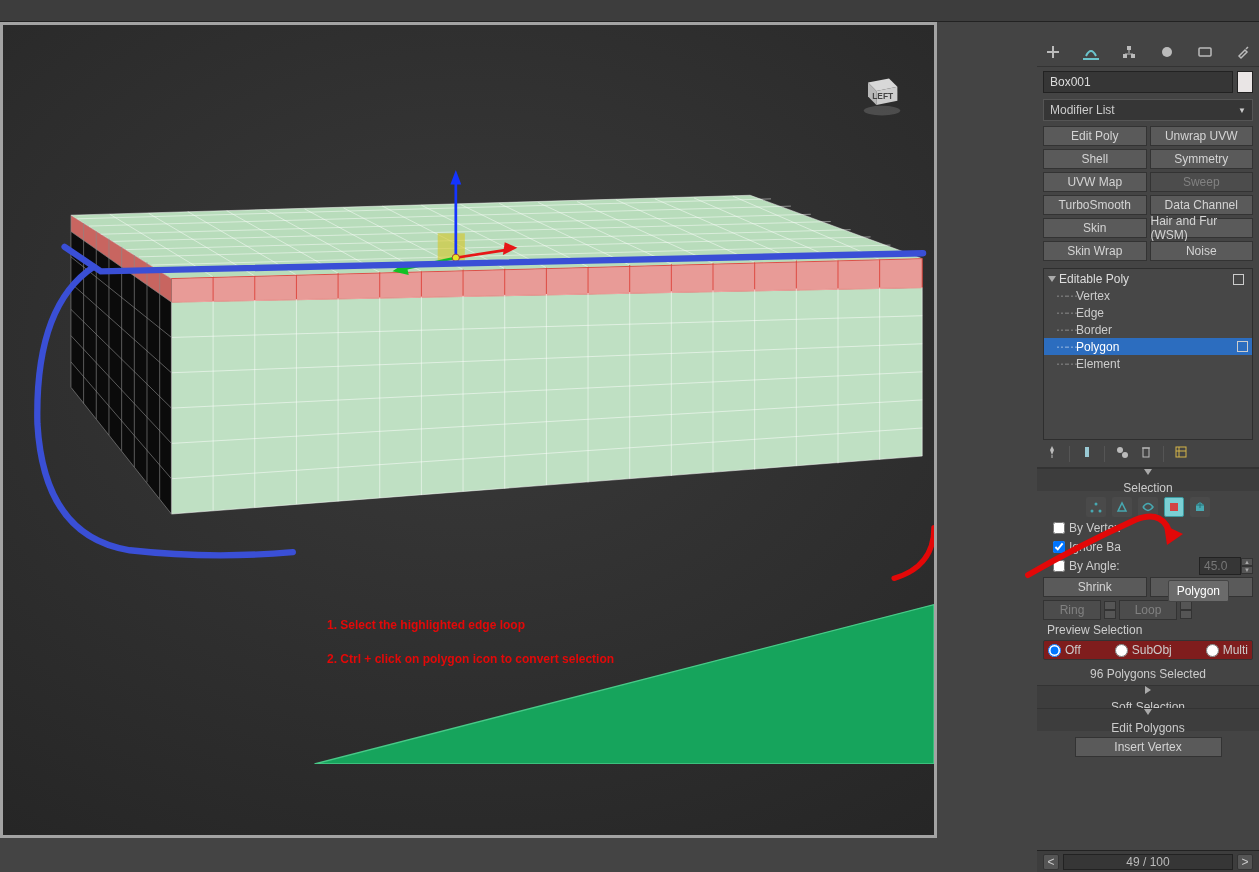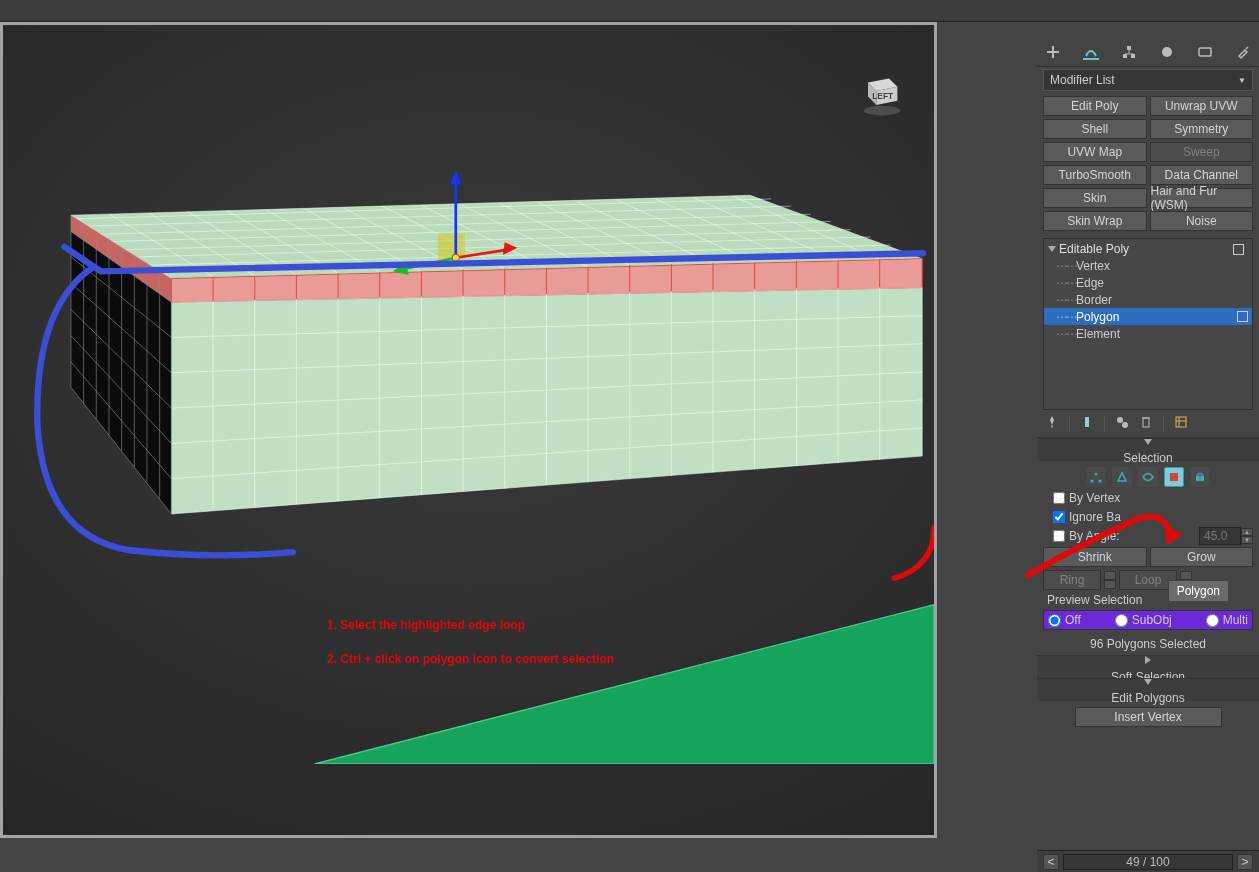--- a/index.html
+++ b/index.html
@@ -50,21 +50,21 @@
   .checkrow input { width:12px; height:12px; }
   .spinner { display:inline-flex; align-items:center; }
   .spinner input { width:42px; height:18px; background:#363636; border:1px solid #222; color:#aaa; text-align:left; padding:0 4px; }
   .spinner .spn { width:12px; display:flex; flex-direction:column; }
   .spinner .spn span { height:8px; background:#555; border:1px solid #333; font-size:6px; line-height:6px; text-align:center; color:#aaa; cursor:pointer;}
   .twobtn { display:grid; grid-template-columns:1fr 1fr; gap:3px; }
   .rowbtn { display:grid; grid-template-columns:58px 12px 58px 12px; gap:3px; align-items:center;}
   .tinyspn { width:12px; height:18px; display:flex; flex-direction:column;}
   .tinyspn span { flex:1; background:#555; border:1px solid #333; }
 
-  .radio-row { display:flex; gap:4px; align-items:center; justify-content:space-between; padding:2px 4px; border:1px solid #333; border-radius:2px; background:#6d28d9;}
+  .radio-row { display:flex; gap:4px; align-items:center; justify-content:space-between; padding:2px 4px; border:1px solid #333; border-radius:2px; background:#7f1d1d;}
   .radio-row label { display:flex; align-items:center; gap:4px; }
   .polycount { text-align:center; padding-top:4px; color:#ccc; }
 
   .slider-footer { position:absolute; bottom:0; left:0; right:0; height:22px; background:#3d3d3d; border-top:1px solid #222; display:flex; align-items:center; gap:4px; padding:0 6px;}
   .slider-footer .sbtn { width:16px; height:16px; background:#555; border:1px solid #333; color:#ccc; display:flex; align-items:center; justify-content:center; cursor:pointer; border-radius:2px;}
   .slider-footer .pagefield { flex:1; height:16px; background:#363636; border:1px solid #222; display:flex; align-items:center; justify-content:center; color:#bbb; }
 
   .top-frag { position:absolute; left:0; top:0; width:1259px; height:22px; background:#3d3d3d; border-bottom:1px solid #222;}
 </style>
 </head>
@@ -272,20 +272,24 @@
           <rect x="2" y="4" width="12" height="8" rx="1" fill="none" stroke="#bbb" stroke-width="1.5"></rect>
         </svg>
       </span>
     <span>
         <svg width="16" height="16">
           <path d="M 4,12 L 10,6 L 12,8 L 6,14 Z M 11,5 L 13,3" stroke="#bbb" stroke-width="1.5" fill="none"></path>
         </svg>
       </span>
   </div>
 
+  <div class="name-row">
+    <input class="name-input" value="Box001" style="">
+    <div class="color-swatch"></div>
+  </div>
 
   <div class="modlist-row">
     <div class="modlist-select" style="display:flex;align-items:center;justify-content:space-between;padding:0 6px;">
       <span>Modifier List</span>
         <span style="font-size:8px;">▼</span>
     </div>
   </div>
 
   <div class="btn-grid" id="mod-btn-grid">
       <div class="wbtn">Edit Poly</div>

